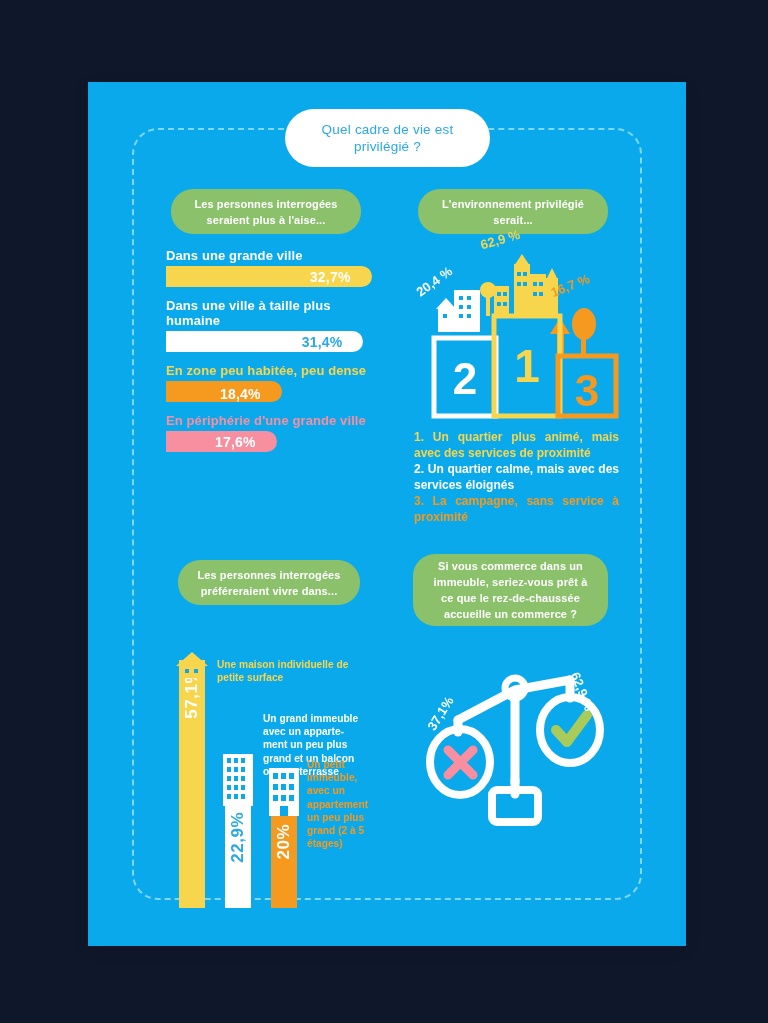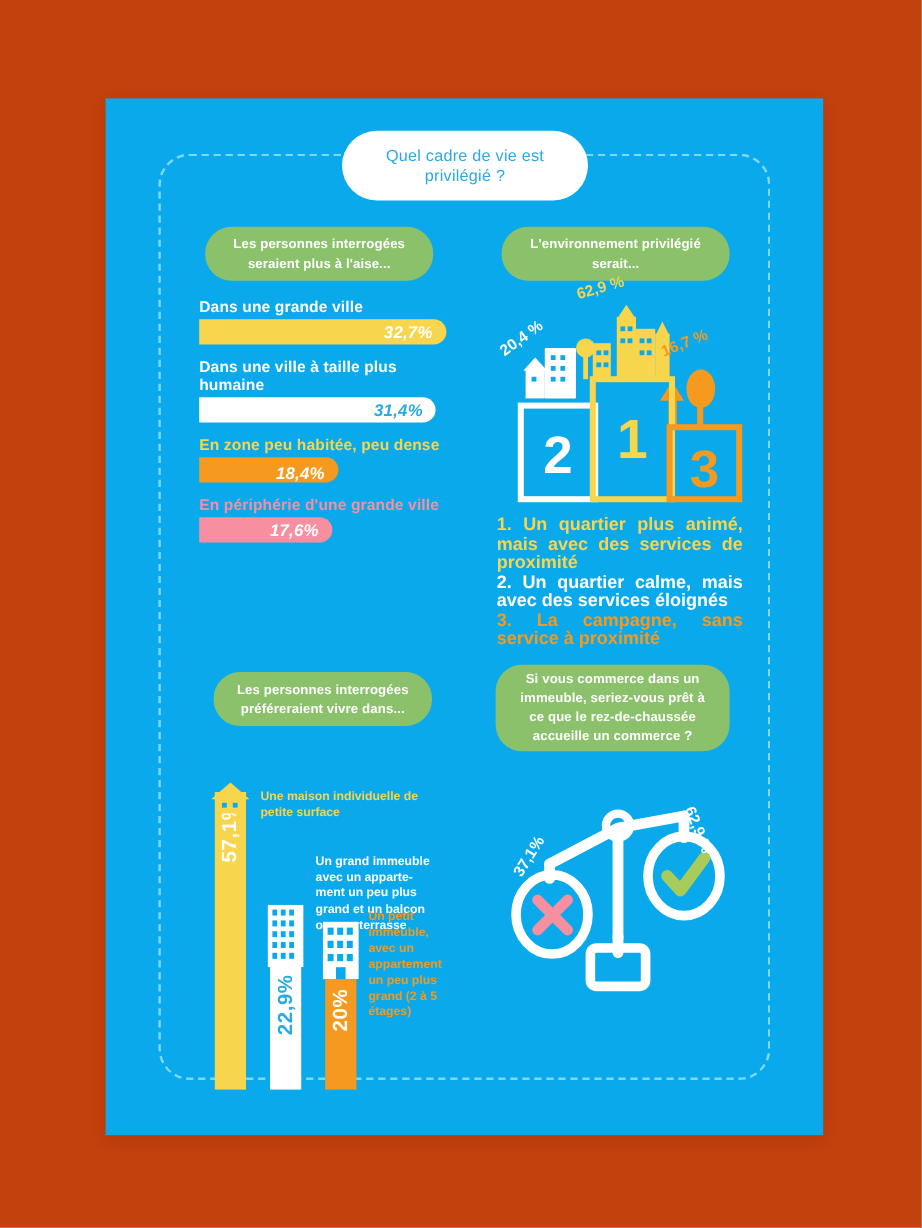--- a/index.html
+++ b/index.html
@@ -2,21 +2,21 @@
 <html><head>
 <meta charset="utf-8">
 <style>
   html,body{margin:0;padding:0;}
   body{
     width:768px;height:1023px;
     background:#f2f2f2;
     font-family:"Liberation Sans", sans-serif;
     overflow:hidden;
   }
-  .page{position:absolute;left:0;top:0;width:768px;height:1023px;background:#c2410c;}
+  .page{position:absolute;left:0;top:0;width:768px;height:1023px;background:#0f172a;}
   .card{
     position:absolute;left:88px;top:82px;width:598px;height:864px;
     background:#0aa9ec;
     box-shadow:0 4px 14px rgba(0,0,0,0.10);
   }
   .dashed{
     position:absolute;left:44px;top:46px;width:510px;height:772px;
     border:2px dashed #7fd8f7;border-radius:26px;
     box-sizing:border-box;pointer-events:none;
   }
@@ -38,28 +38,28 @@
   #pill-a{left:83px;top:107px;width:190px;height:45px;}
   #pill-b{left:330px;top:107px;width:190px;height:45px;}
   #pill-c{left:90px;top:478px;width:182px;height:45px;}
   #pill-d{left:325px;top:472px;width:195px;height:72px;}
 
   
   .hbars{position:absolute;left:78px;top:166px;width:220px;}
   .hrow{margin-bottom:11px;}
   .hlabel{font-size:13px;font-weight:700;margin-bottom:3px;letter-spacing:.1px;}
   .hbar{height:21px;border-radius:0 11px 11px 0;position:relative;display:flex;align-items:center;justify-content:flex-end;}
-  .hval{font-size:14px;font-weight:800;padding-right:11px;letter-spacing:.2px;font-style:italic;}
+  .hval{font-size:14px;font-weight:800;padding-right:21px;letter-spacing:.2px;}
 
   
   .podium-wrap{position:absolute;left:330px;top:160px;width:210px;height:185px;}
   .pct-rot{position:absolute;font-size:13px;font-weight:800;white-space:nowrap;}
 
   
-  .legend{position:absolute;left:326px;top:348px;width:205px;font-size:15px;line-height:15.5px;font-weight:700;}
+  .legend{position:absolute;left:326px;top:348px;width:205px;font-size:12px;line-height:15.5px;font-weight:700;}
   .legend div{margin-bottom:1px;text-align:justify;}
 
   
   .vchart{position:absolute;left:85px;top:536px;width:245px;height:290px;}
   .vcol{position:absolute;bottom:0;display:flex;align-items:flex-start;justify-content:center;}
   .vval{
     writing-mode:vertical-rl;transform:rotate(180deg);
     font-size:17px;font-weight:800;letter-spacing:.5px;margin-top:8px;
   }
   .vtext{position:absolute;font-size:10.2px;line-height:13.2px;font-weight:700;}

